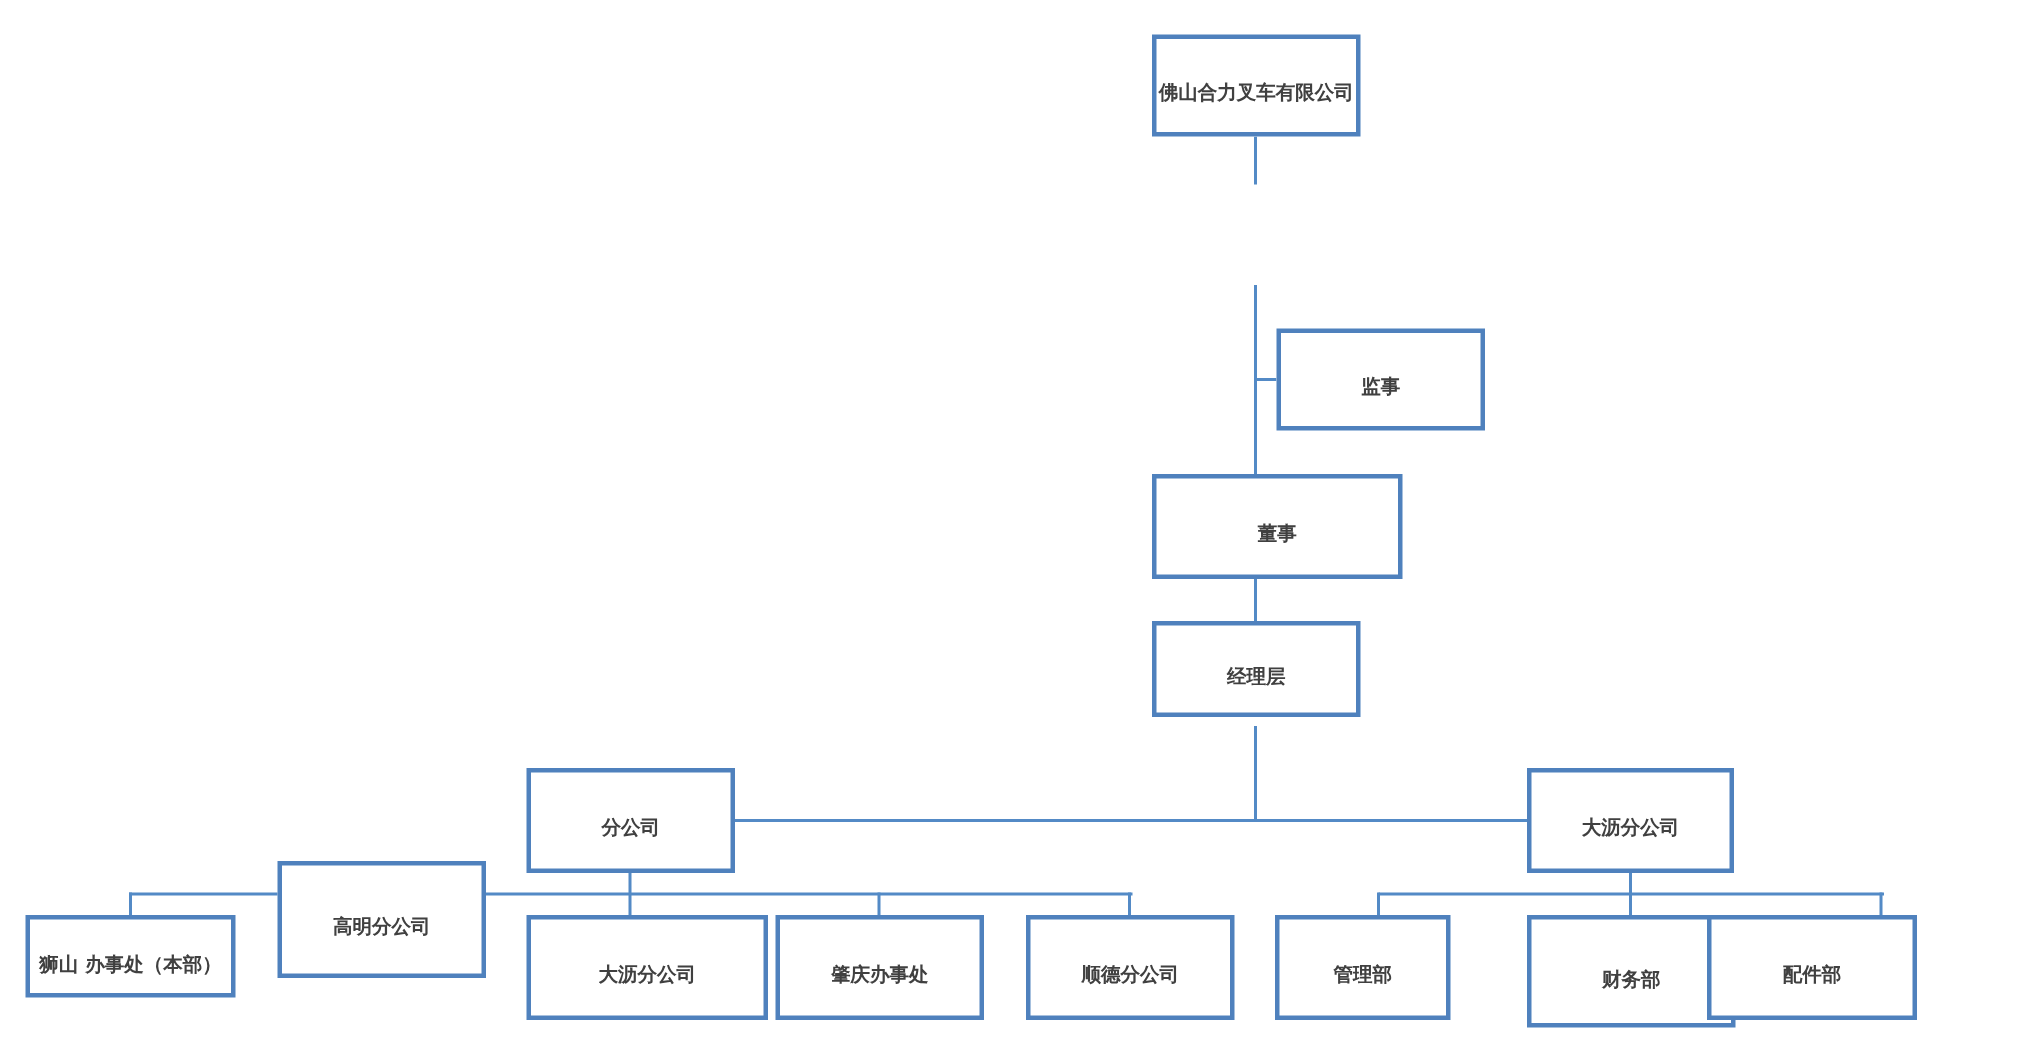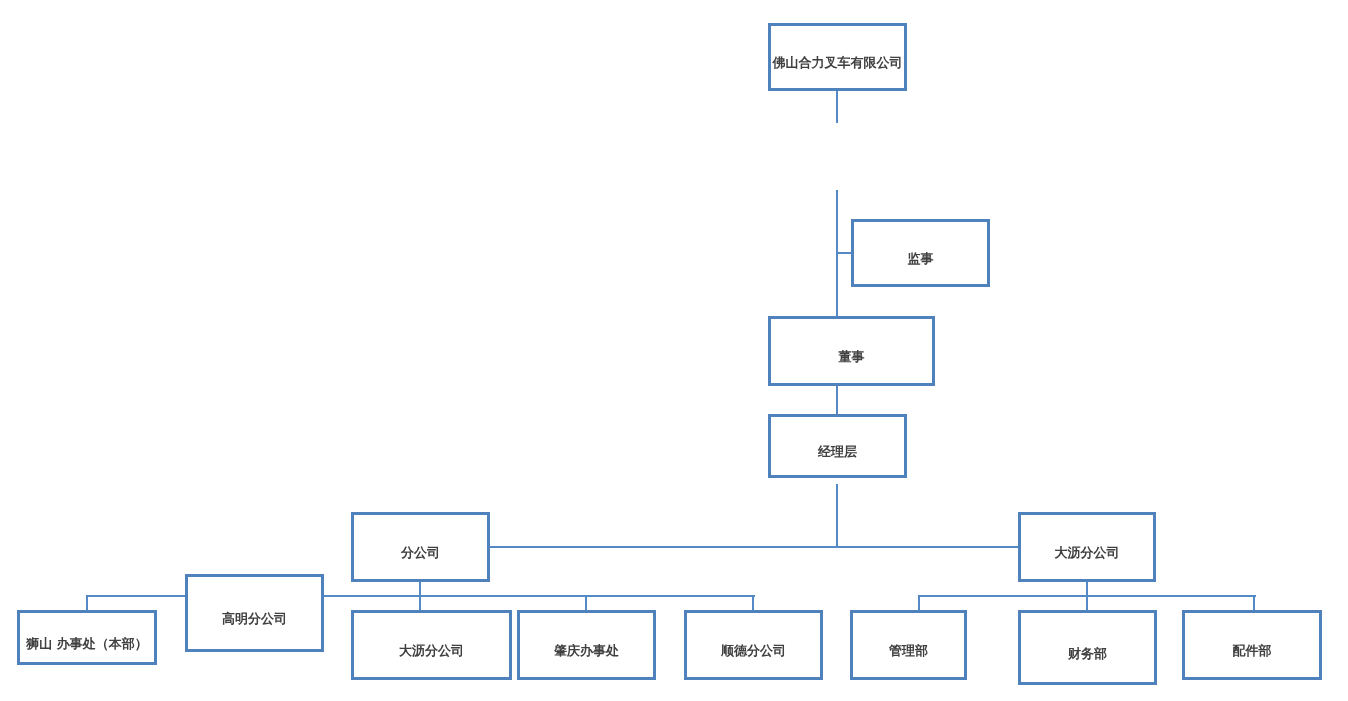--- a/index.html
+++ b/index.html
@@ -100,17 +100,17 @@
   </div>
   <div class="node" style="left:684px;top:610px;width:139px;height:70px">
     <span>顺德分公司</span>
   </div>
   <div class="node" style="left:850px;top:610px;width:117px;height:70px">
     <span>管理部</span>
   </div>
   <div class="node" style="left:1018px;top:610px;width:139px;height:75px">
     <span>财务部</span>
   </div>
-  <div class="node" style="left:1182px;top:610px;width:140px;height:70px">
+  <div class="node" style="left:1138px;top:610px;width:140px;height:70px">
     <span>配件部</span>
   </div>
 
 </div>
 
 </body></html>

